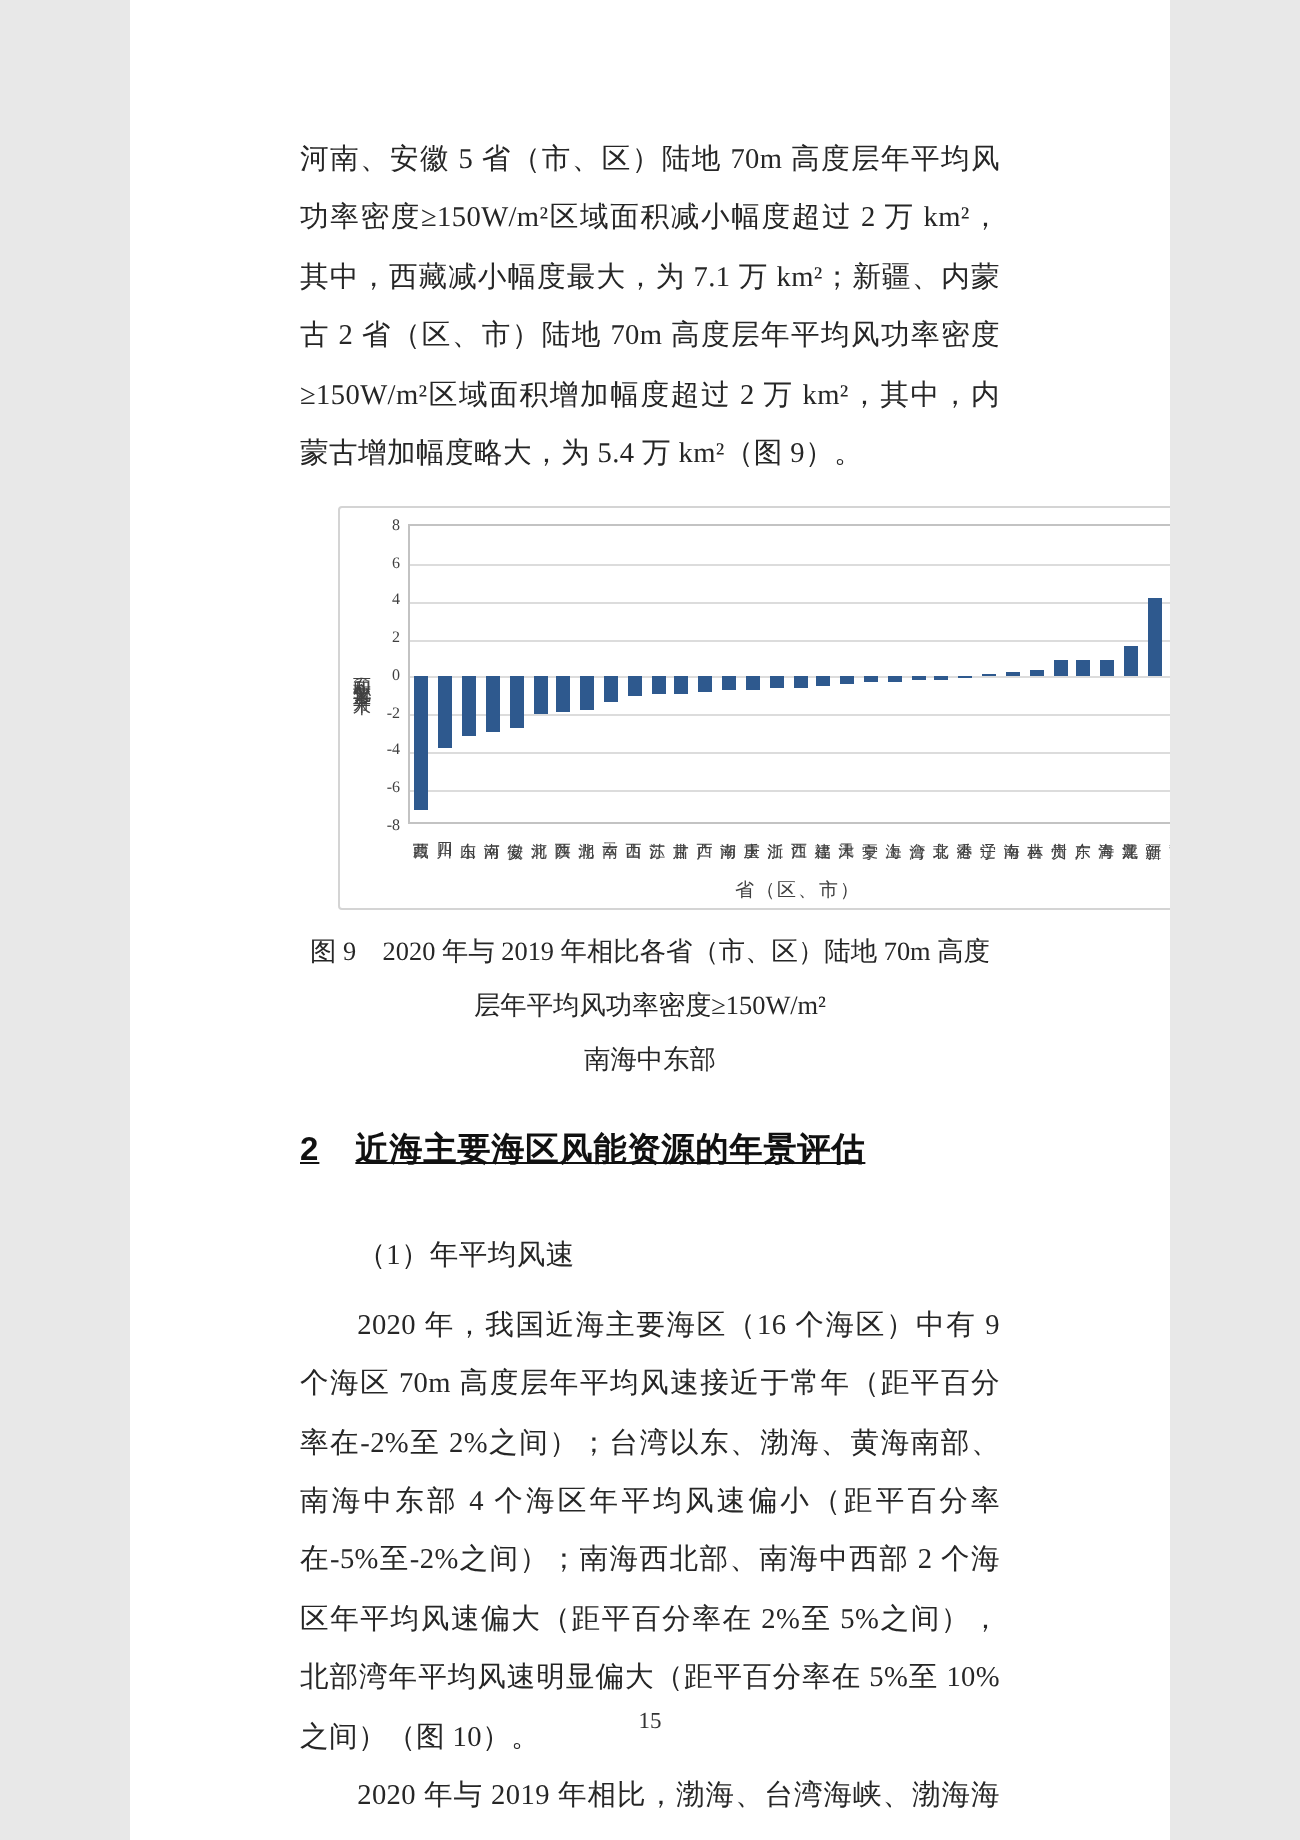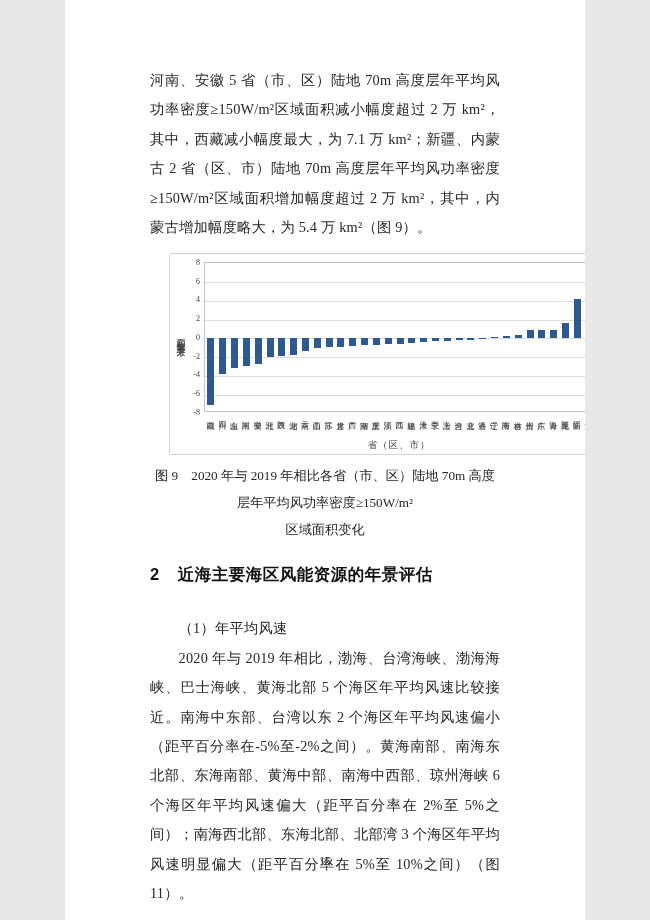--- a/index.html
+++ b/index.html
@@ -44,21 +44,21 @@
   }
   .x-title{
     position:absolute;left:34px;bottom:2px;width:390px;text-align:center;
     font-size:9.5px;color:#404040;letter-spacing:1px;
   }
   .caption{
     text-align:center;font-size:13.2px;line-height:27px;margin-top:7px;color:#262626;
   }
   .section-heading{
     margin-top:21px;font-family:"Liberation Sans","DejaVu Sans",sans-serif;
-    font-weight:bold;font-size:16.5px;color:#111;letter-spacing:0.5px;
+    font-weight:bold;font-size:16.5px;color:#111;letter-spacing:0.5px;text-decoration:underline;
   }
   .section-heading .num{margin-right:18px;}
   .subitem{margin-top:28px;}
   .p2{margin-top:5px;}
   .p3{margin-top:0;}
   .page-number{
     position:absolute;left:0;bottom:53px;width:100%;text-align:center;
     font-size:11.5px;color:#333;
   }
 </style>
@@ -155,28 +155,29 @@
           <div class="ytick" style="left: 10px; top: 41px;">4</div>
           <div class="ytick" style="left: 10px; top: 59.75px;">2</div>
           <div class="ytick" style="left: 10px; top: 78.5px;">0</div>
           <div class="ytick" style="left: 10px; top: 97.25px;">-2</div>
           <div class="ytick" style="left: 10px; top: 116px;">-4</div>
           <div class="ytick" style="left: 10px; top: 134.75px;">-6</div>
           <div class="ytick" style="left: 10px; top: 153.5px;">-8</div>
         </div>
       <div class="caption">
         <div>图 9　2020 年与 2019 年相比各省（市、区）陆地 70m 高度层年平均风功率密度≥150W/m²</div>
-        <div>区域面积变化</div>
+        <div>南海中东部</div>
       </div>
     </div>
 
     <div class="section-heading">
       <span class="num">2</span><span>近海主要海区风能资源的年景评估</span>
     </div>
 
     <p class="body-par indent subitem">（1）年平均风速</p>
 
+    <p class="body-par indent p2">2020 年，我国近海主要海区（16 个海区）中有 9 个海区 70m 高度层年平均风速接近于常年（距平百分率在-2%至 2%之间）；台湾以东、渤海、黄海南部、南海中东部 4 个海区年平均风速偏小（距平百分率在-5%至-2%之间）；南海西北部、南海中西部 2 个海区年平均风速偏大（距平百分率在 2%至 5%之间），北部湾年平均风速明显偏大（距平百分率在 5%至 10%之间）（图 10）。</p>
 
     <p class="body-par indent p3">2020 年与 2019 年相比，渤海、台湾海峡、渤海海峡、巴士海峡、黄海北部 5 个海区年平均风速比较接近。南海中东部、台湾以东 2 个海区年平均风速偏小（距平百分率在-5%至-2%之间）。黄海南部、南海东北部、东海南部、黄海中部、南海中西部、琼州海峡 6 个海区年平均风速偏大（距平百分率在 2%至 5%之间）；南海西北部、东海北部、北部湾 3 个海区年平均风速明显偏大（距平百分率在 5%至 10%之间）（图 11）。</p>
   </div>
 
   <div class="page-number">15</div>
 </div>
 
 </body></html>

